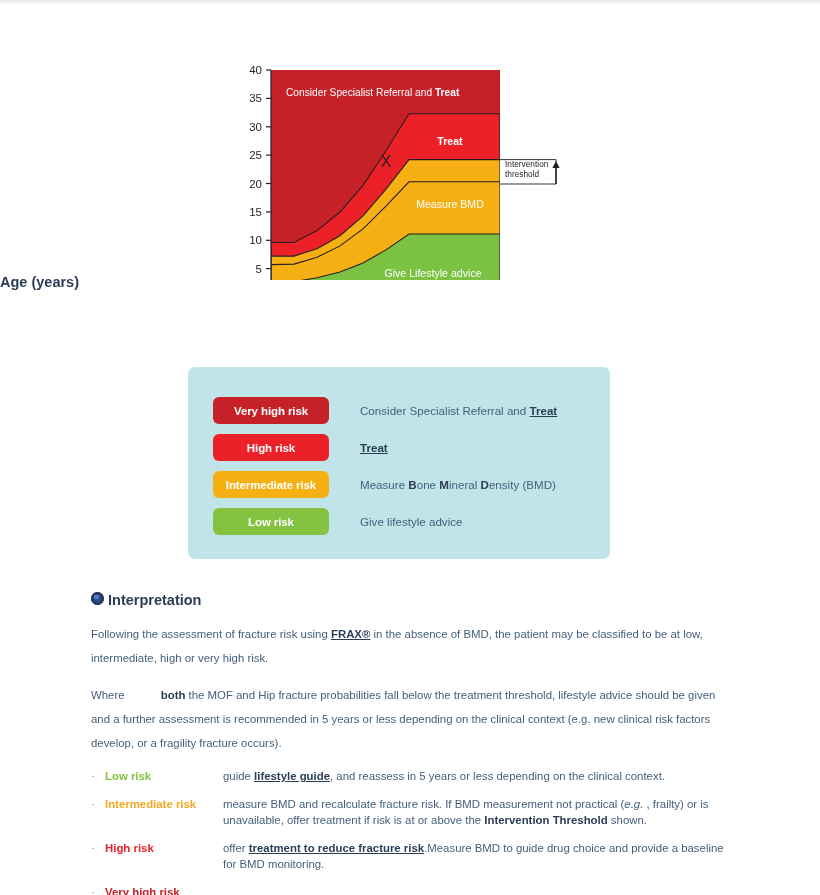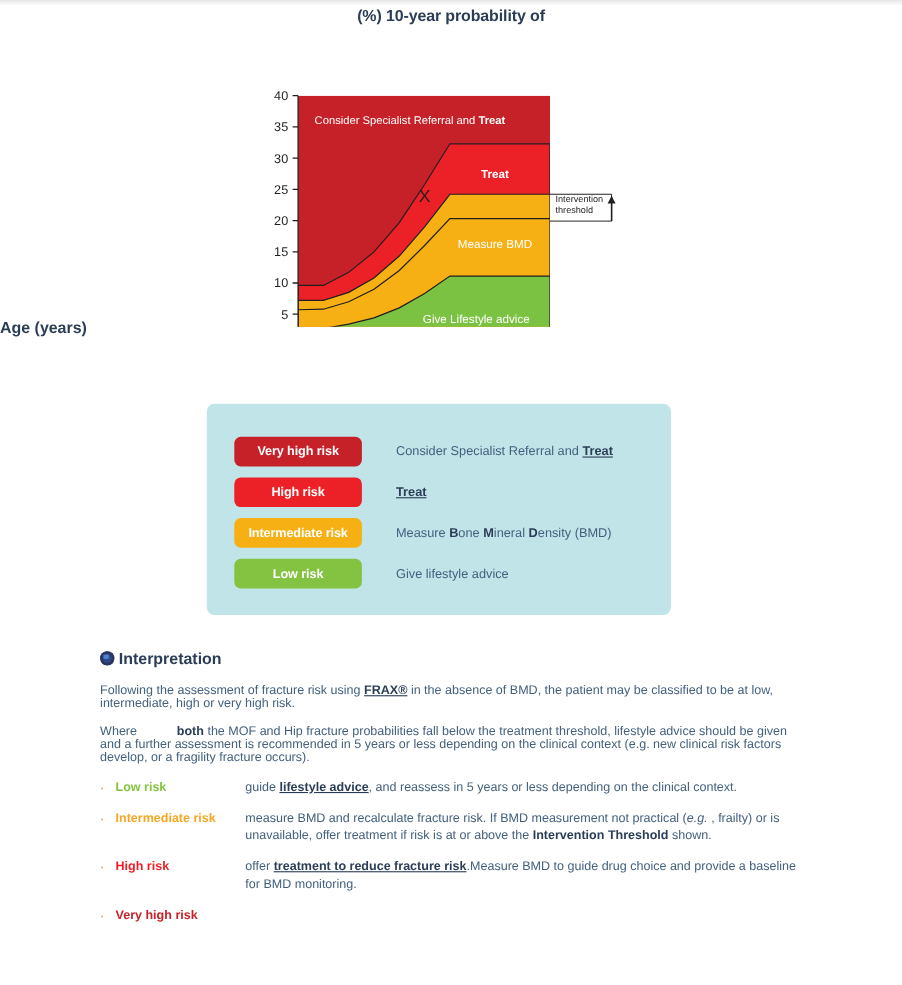--- a/index.html
+++ b/index.html
@@ -92,21 +92,21 @@
     box-shadow: inset 0 0 0 2.5px #2b3560;
     position: relative; flex: none;
   }
   .interp-icon::after {
     content: ""; position: absolute; left: 3px; top: 2.5px;
     width: 5px; height: 4px; background: #4f7fd1; border-radius: 1px;
   }
   .interp p {
     margin: 0 0 13px 0;
     font-size: 11.4px;
-    line-height: 12px;
+    line-height: 24px;
     color: #44607d;
   }
   .interp p b { color: #2b3d56; padding-left: 33px; }
   .interp p u { color: #2b3d56; font-weight: bold; }
   .risk-list { margin-top: 2px; }
   .risk-item {
     display: flex;
     margin-bottom: 12px;
     font-size: 11.4px;
     line-height: 16px;
@@ -126,21 +126,20 @@
   .risk-text i { font-style: italic; }
 </style>
 </head>
 <body>
 
 <div class="page-topband"></div>
 
 <div class="chart-block">
 
   <div class="chart-title">
-    <span>(%) 10-year probability of</span>
   </div>
 
   <div class="plot-wrap">
     <svg class="plot-svg" width="820" height="265" viewBox="0 0 820 265">
       <defs>
         <clipPath id="plotclip">
             <rect x="271" y="55" width="229" height="227"></rect>
           </clipPath>
       </defs>
 
@@ -249,21 +248,21 @@
 
   <p><span>Following the assessment of fracture risk using </span><u>FRAX®</u><span> in the absence of BMD, the patient may be classified to be at low, intermediate, high or very high risk.</span></p>
 
   <p><span>Where </span><b>both</b><span> the MOF and Hip fracture probabilities fall below the treatment threshold, lifestyle advice should be given and a further assessment is recommended in 5 years or less depending on the clinical context (e.g. new clinical risk factors develop, or a fragility fracture occurs).</span></p>
 
   <div class="risk-list">
 
     <div class="risk-item">
       <span class="risk-bullet">·</span>
       <span class="risk-name" style="color:#84C341">Low risk</span>
-      <span class="risk-text"><span>guide </span><u>lifestyle advice</u><span>, and reassess in 5 years or less depending on the clinical context.</span></span>
+      <span class="risk-text"><span>guide </span><u>lifestyle guide</u><span>, and reassess in 5 years or less depending on the clinical context.</span></span>
     </div>
 
     <div class="risk-item">
       <span class="risk-bullet">·</span>
       <span class="risk-name" style="color:#F5A623">Intermediate risk</span>
       <span class="risk-text"><span>measure BMD and recalculate fracture risk. If BMD measurement not practical (</span><i>e.g.</i><span> , frailty) or is unavailable, offer treatment if risk is at or above the </span><b>Intervention Threshold</b><span> shown.</span></span>
     </div>
 
     <div class="risk-item">
       <span class="risk-bullet">·</span>

